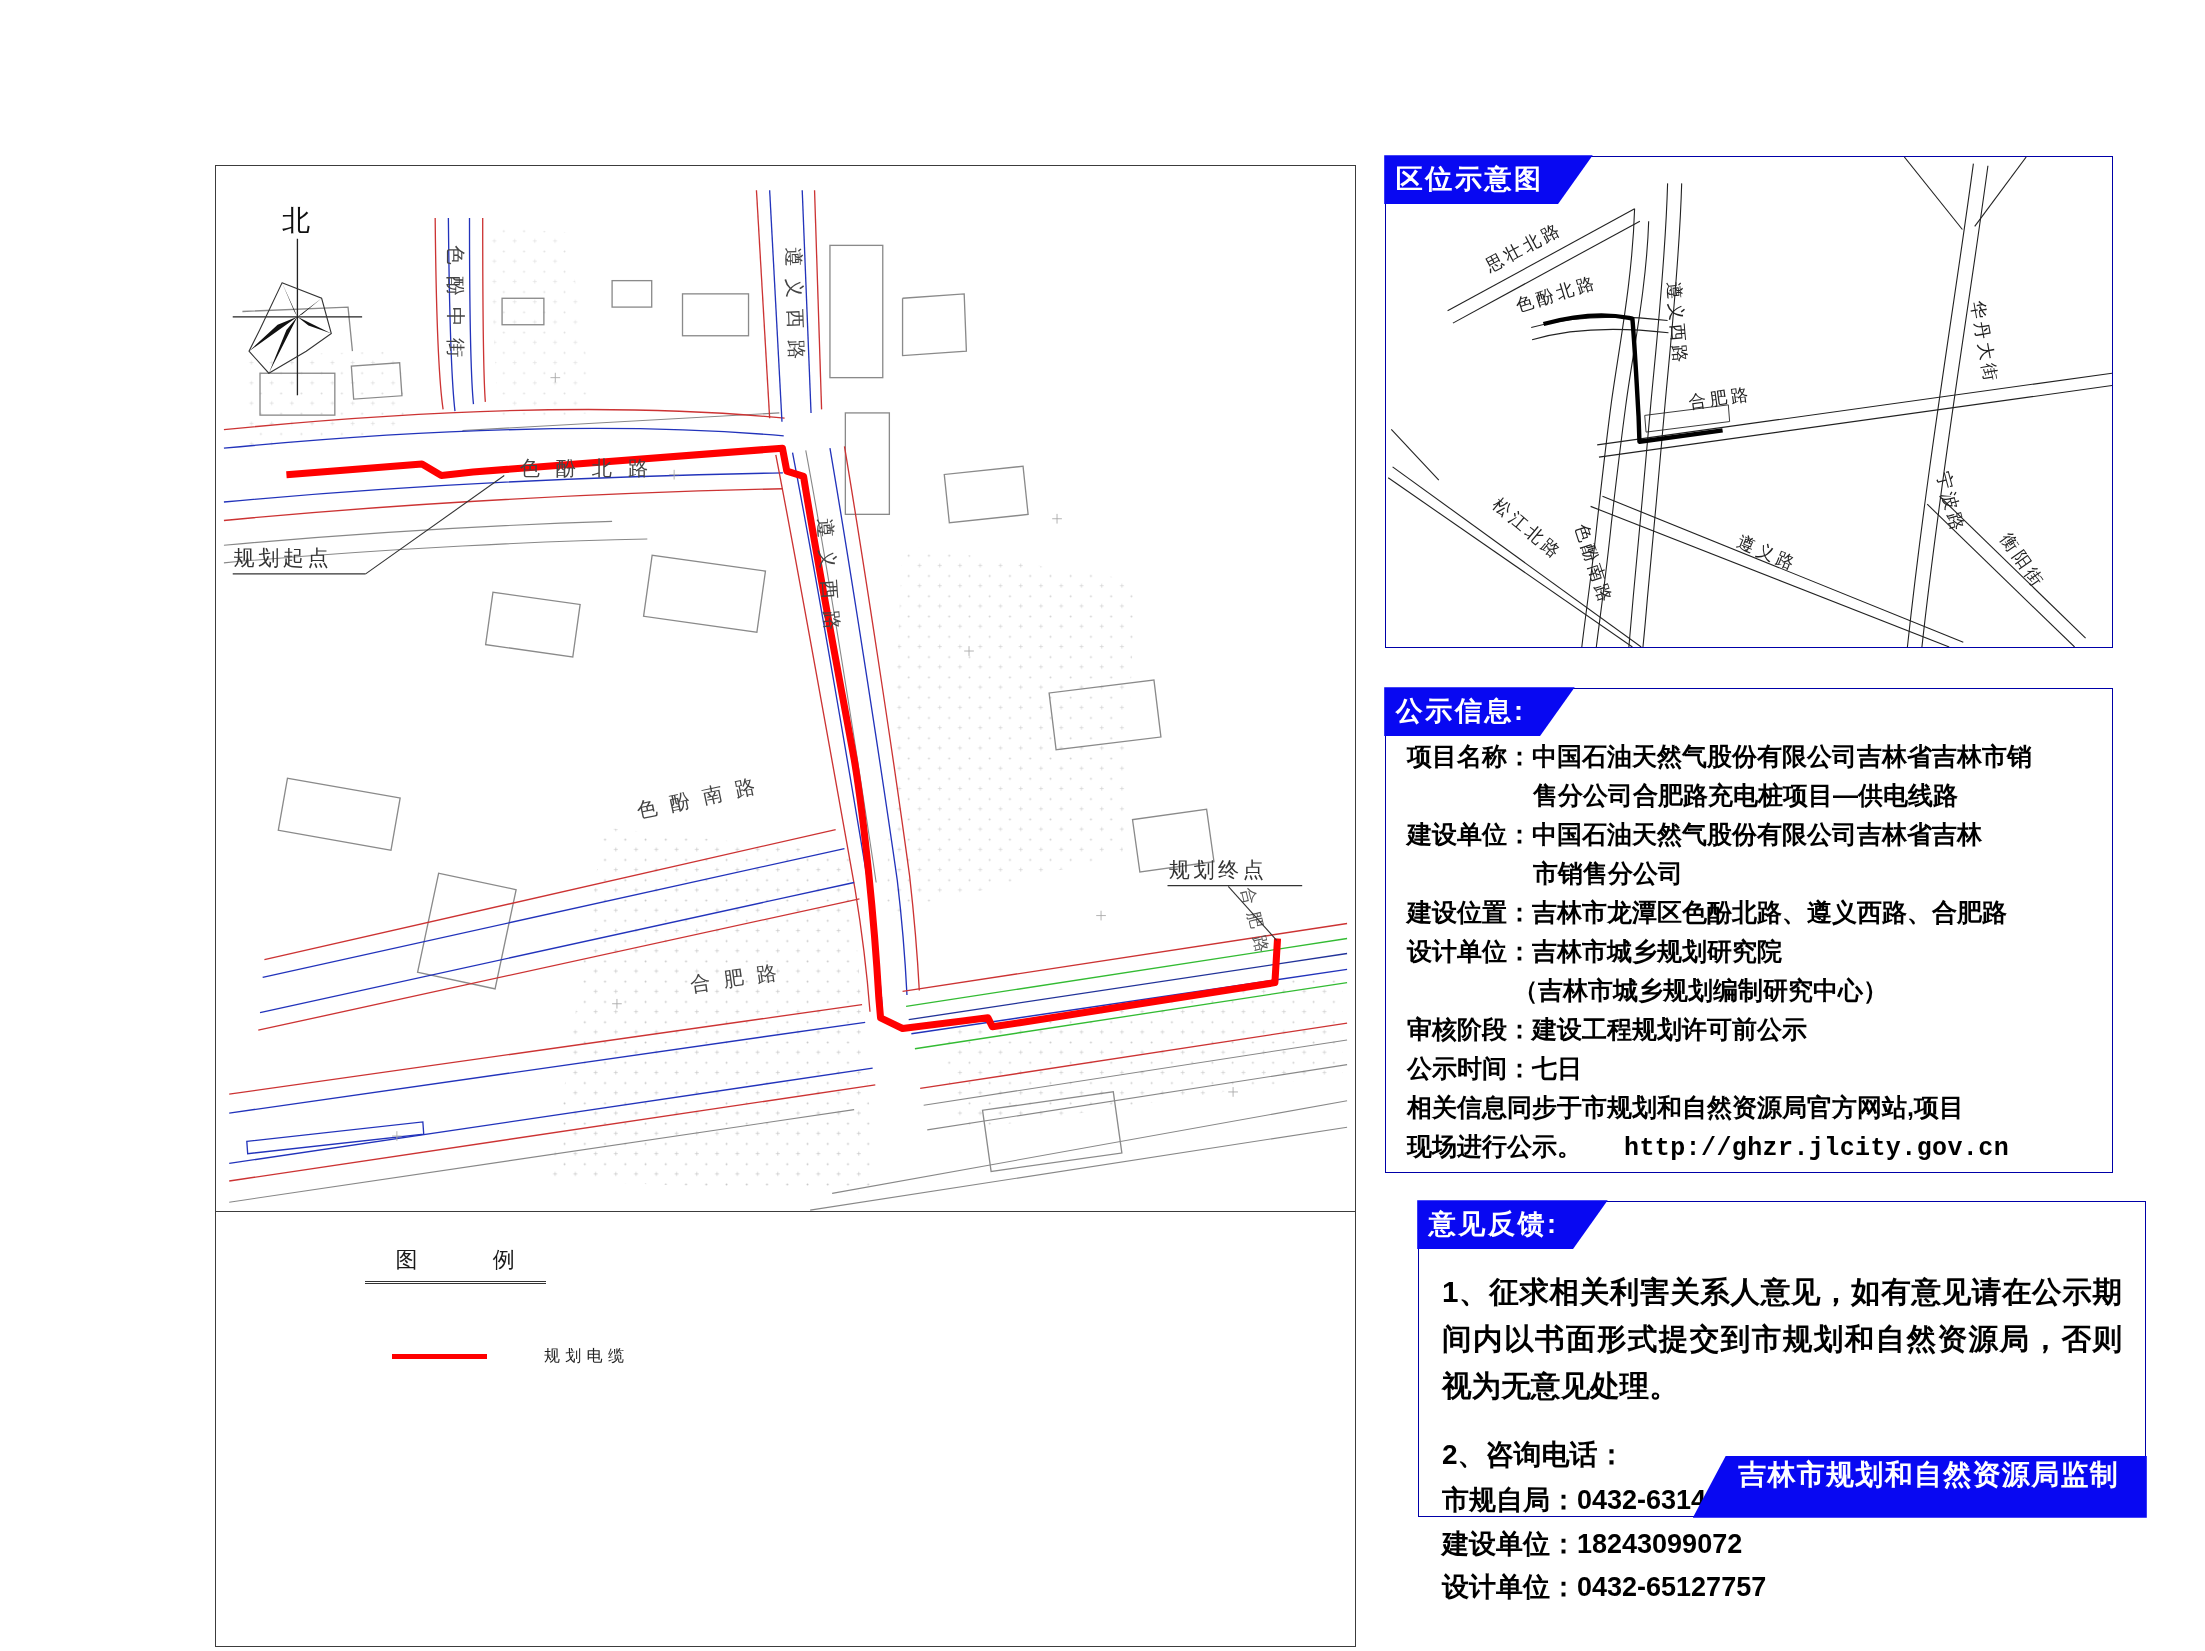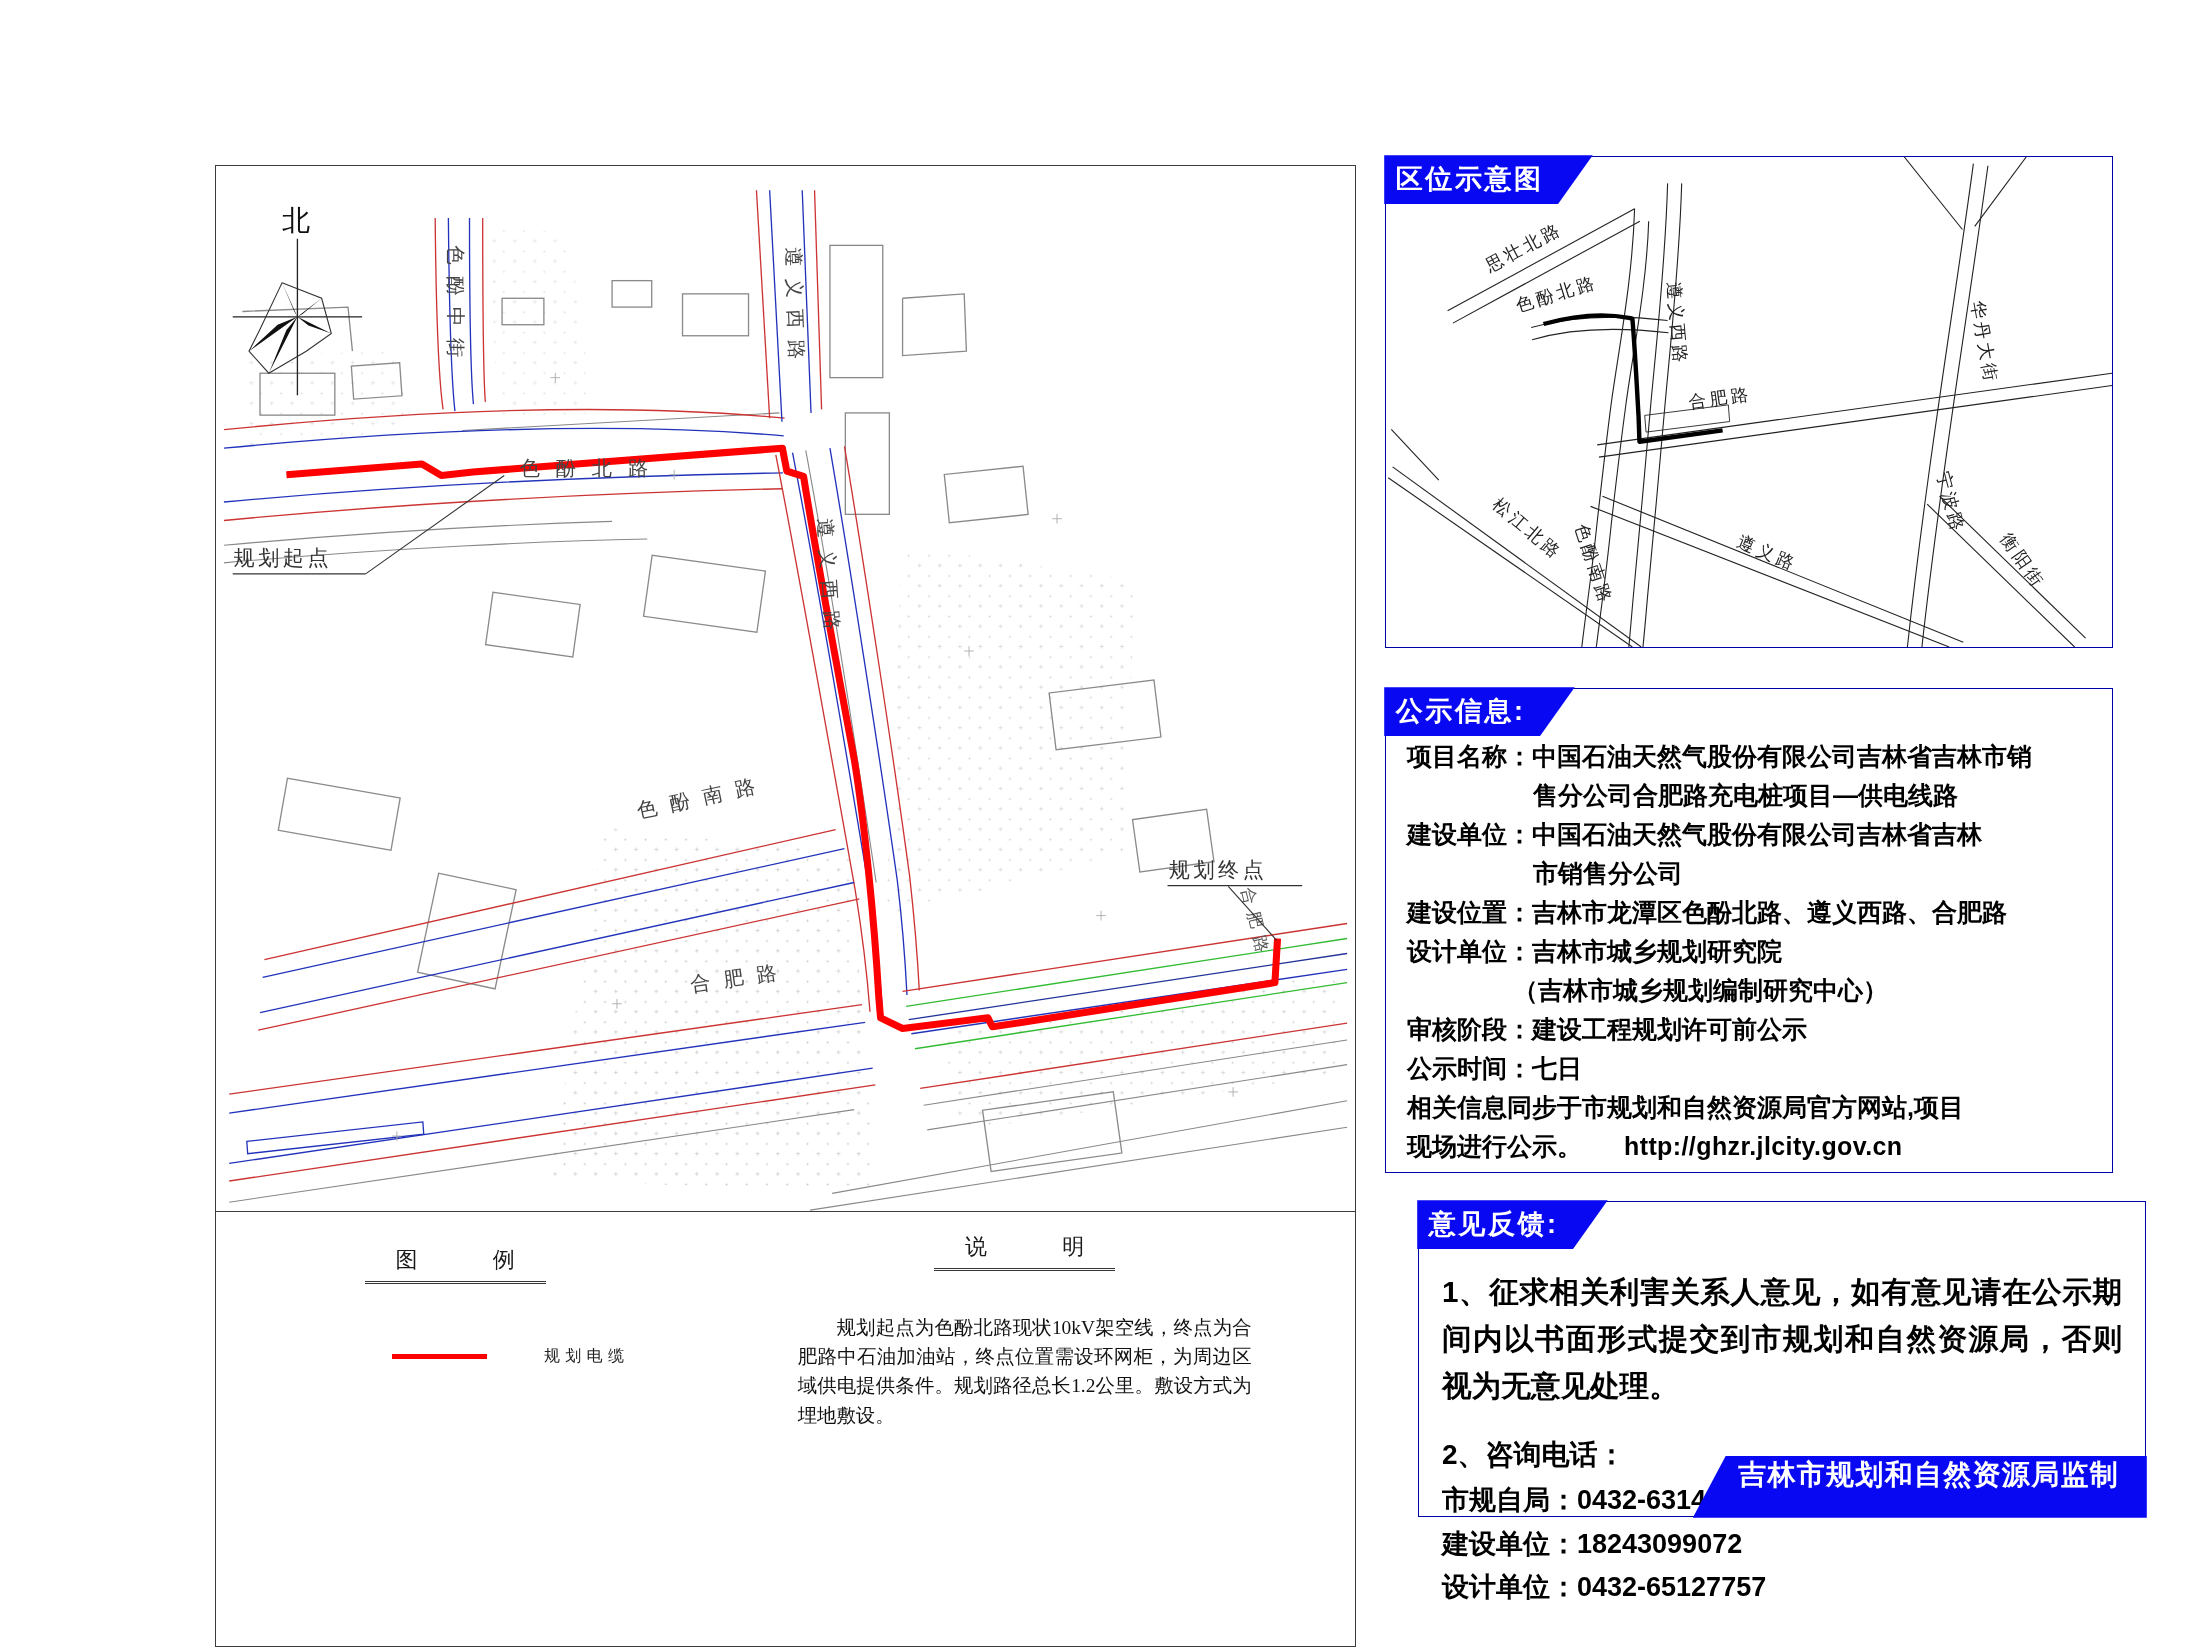--- a/index.html
+++ b/index.html
@@ -39,21 +39,21 @@
        clip-path:polygon(0 0,100% 0,calc(100% - 35px) 100%,0 100%);white-space:nowrap;}
   .loc-panel{top:156px;height:492px;}
   .loc-svg{display:block;width:100%;height:100%;}
 
   .info-panel{top:688px;height:485px;}
   .info-lines{margin:48px 0 0 21px;}
   .info-line{font-size:25px;font-weight:bold;color:#000;line-height:39px;white-space:nowrap;}
   .ind{padding-left:126px;}
   .ind2{padding-left:106px;}
   .url-row{display:flex;align-items:baseline;}
-  .url{font-family:Liberation Sans, sans-serif;font-weight:bold;margin-left:42px;
+  .url{font-family:Liberation Mono, monospace;font-weight:bold;margin-left:42px;
        letter-spacing:0.4px;}
 
   .fb-panel{top:1201px;height:316px;margin-left:33px;}
   .fb-para1{margin:66px 23px 0 23px;font-size:29.6px;font-weight:bold;color:#000;
             line-height:47px;text-align:justify;}
   .fb-para2{margin:24px 23px 0 23px;font-size:28px;font-weight:bold;color:#000;
             line-height:44px;}
   .phone-row{margin:1.8px 23px 0 23px;font-size:27px;font-weight:bold;color:#000;
              line-height:42px;white-space:nowrap;}
   .footer-bar{position:absolute;right:-1.8px;bottom:-1.8px;width:454px;height:62px;
@@ -218,24 +218,20 @@
       </g>
     </svg>
 
     <div class="map-bottom">
       <div class="legend-block">
         <div class="blk-title">图 例</div>
         <div class="legend-row">
           <span class="legend-swatch"></span>
           <span class="legend-label">规划电缆</span>
         </div>
-      </div>
-      <div class="notes-block">
-        <div class="blk-title">说 明</div>
-        <p class="notes-body">规划起点为色酚北路现状10kV架空线，终点为合肥路中石油加油站，终点位置需设环网柜，为周边区域供电提供条件。规划路径总长1.2公里。敷设方式为埋地敷设。</p>
       </div>
     </div>
   </div>
 
   <div class="rbox loc-panel">
     <div class="tab">区位示意图</div>
     <svg class="loc-svg" viewBox="0 0 1650 1115" preserveAspectRatio="none">
       <g stroke="#222" stroke-width="2.5" fill="none">
         <path d="M140,350 L565,118"></path>
           <path d="M152,378 L577,146"></path>

